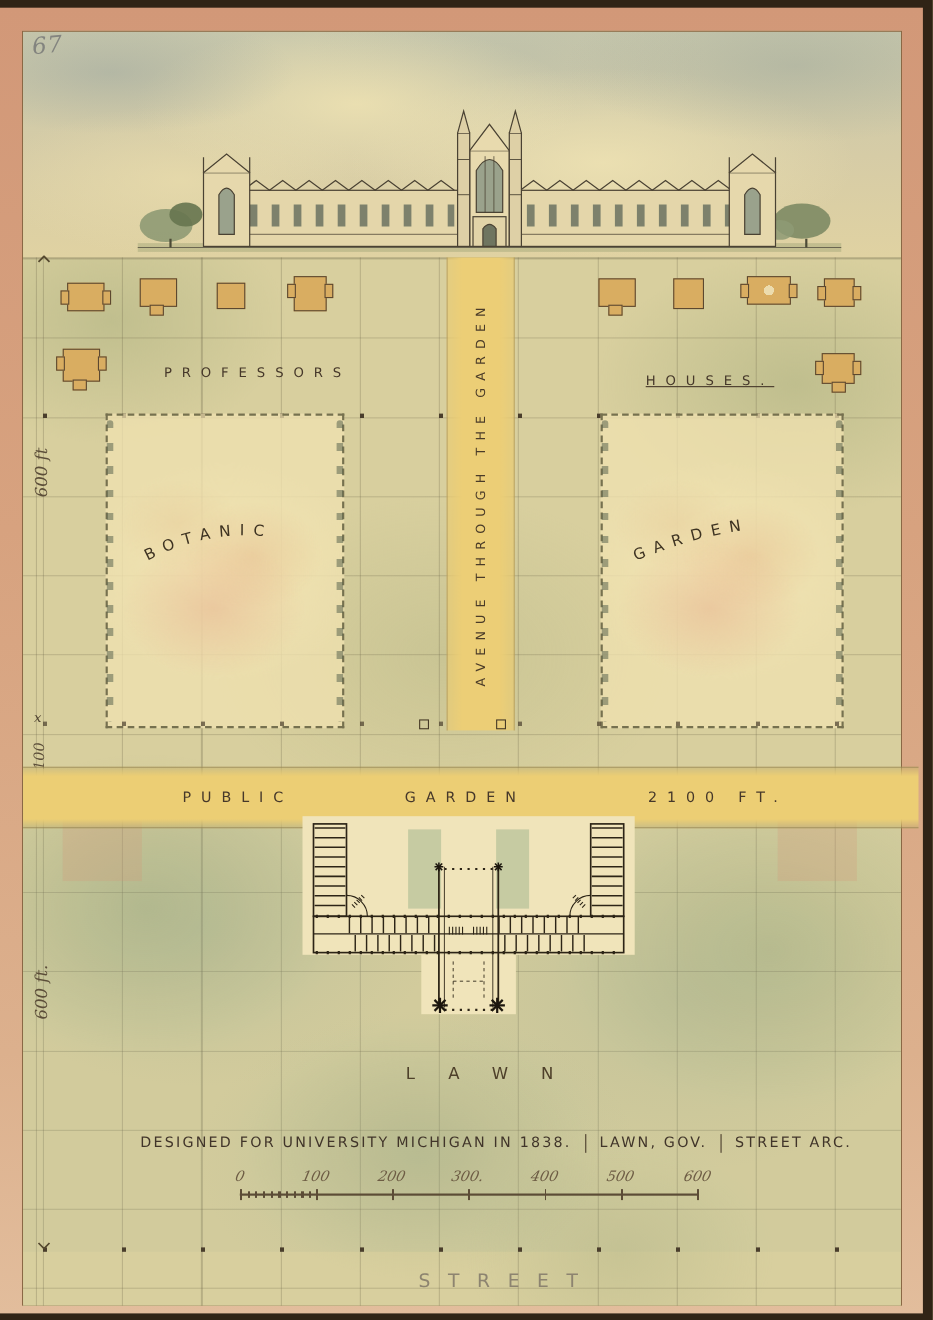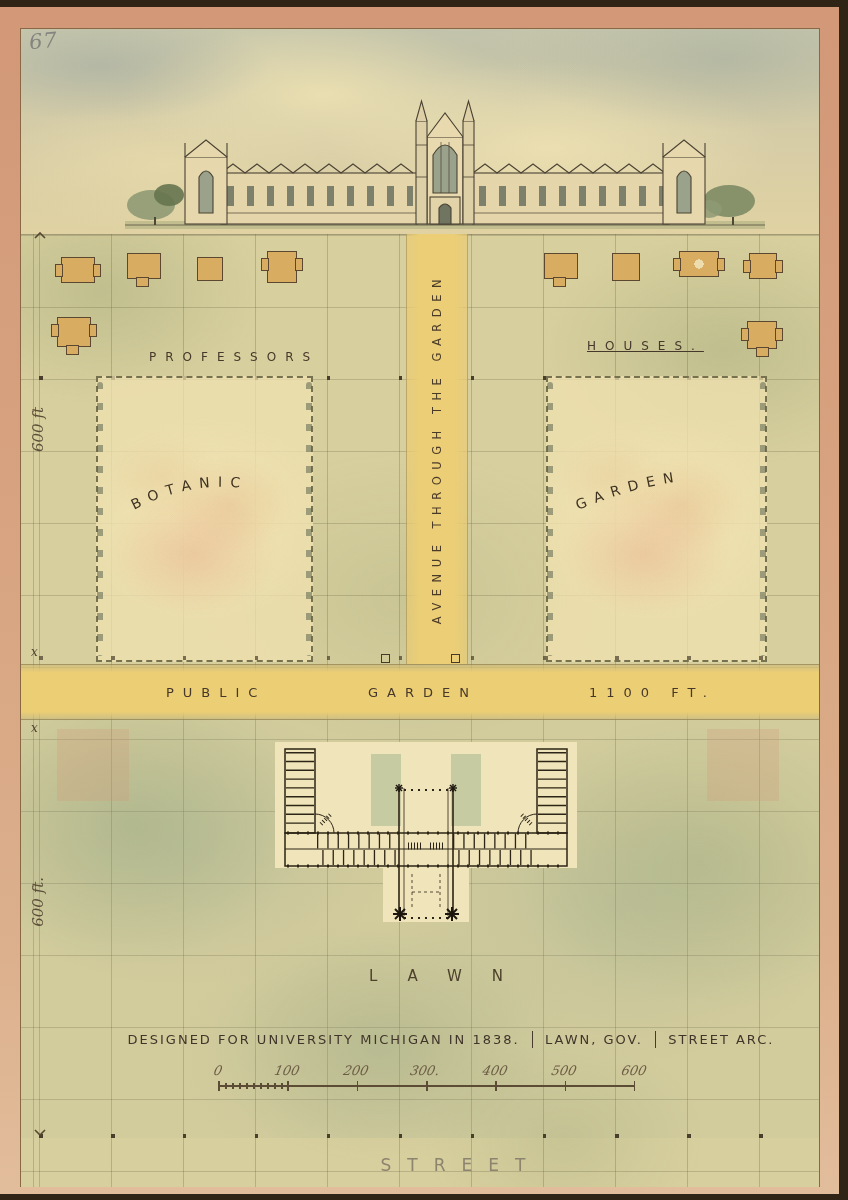--- a/index.html
+++ b/index.html
@@ -100,23 +100,23 @@
   .avenue-v{
     position:absolute;left:385px;top:205px;width:60px;height:430px;
     background:linear-gradient(90deg,rgba(234,203,112,.65),#ecce76 22%,#ecce76 78%,rgba(234,203,112,.65));
     border-left:1px solid rgba(140,120,70,.45);border-right:1px solid rgba(140,120,70,.45);
     display:flex;align-items:center;justify-content:center;
   }
   .avenue-v span{
     color:#4a3b28;font-size:11.5px;letter-spacing:6.5px;white-space:nowrap;
   }
   .avenue-h{
-    position:absolute;left:0;top:635px;width:798px;height:54px;
+    position:absolute;left:0;top:668px;width:798px;height:54px;
     background:linear-gradient(180deg,rgba(200,180,110,.55) 0,#ecce74 14%,#ecce74 86%,rgba(200,180,110,.5) 100%);
-    border-top:1px solid rgba(120,104,62,.5);border-bottom:1px solid rgba(120,104,62,.5);
+    border-top:1px solid rgba(120,104,62,.5);border-bottom:1px solid rgba(120,104,62,.5);padding-left:16px;
   }
   .avenue-h .block-label{top:20px;font-size:13px;}
   .gate-square{
     position:absolute;width:7px;height:7px;border:1.6px solid #463a26;background:transparent;
   }
   
   .garden-plot{
     position:absolute;top:347px;height:282px;
     border:2px dashed #76714f;
     background:
@@ -275,21 +275,21 @@
   <div class="house wings court" style="left:658px;top:222px;width:40px;">
       <span class="wr"></span>
     </div>
   <div class="house wings" style="left:728px;top:224px;width:28px;">
       <span class="wr"></span>
     </div>
   <div class="house stub wings" style="left:726px;top:292px;height:28px;">
       <span class="wr"></span>
     </div>
 
-  <div class="block-label" style="left:128px;top:303px;margin-top:18px;">PROFESSORS</div>
+  <div class="block-label" style="left:128px;top:303px;">PROFESSORS</div>
   <div class="block-label" style="left:566px;top:310px;text-decoration:underline;">HOUSES.</div>
 
   <div class="dots-row" style="left:18px;top:347px;width:744px;"></div>
 
   <div class="garden-plot" style="left:75px;width:213px;">
     <div class="edge l"></div>
     <div class="edge r"></div>
     <svg width="213" height="90" viewBox="0 0 213 90">
       <defs>
           <path id="arcB" d="M36,72 Q106,34 184,58" fill="none"></path>
@@ -317,21 +317,21 @@
 
   <div class="dim-label vtext" style="left:8px;top:378px;">600 ft</div>
   <div class="xmark" style="left:10px;top:616px;">x</div>
   <div class="dim-label vtext" style="left:8px;top:646px;font-size:13px;">100</div>
   <div class="xmark" style="left:10px;top:692px;">x</div>
   <div class="dim-label vtext" style="left:8px;top:848px;">600 ft.</div>
 
   <div class="avenue-h">
     <div class="block-label" style="left:145px;">PUBLIC</div>
     <div class="block-label" style="left:347px;">GARDEN</div>
-    <div class="block-label" style="left:568px;">1100 FT.</div>
+    <div class="block-label" style="left:568px;">2100 FT.</div>
   </div>
 
   <svg class="floorplan" width="310" height="192" viewBox="0 0 310 192">
     <rect x="4" y="8" width="302" height="126" fill="#f0e4ba"></rect>
     <rect x="100" y="20" width="30" height="72" fill="#c6cba2"></rect>
     <rect x="180" y="20" width="30" height="72" fill="#c6cba2"></rect>
     <rect x="112" y="134" width="86" height="54" fill="#f0e4ba"></rect>
     <g stroke="#2c2416" fill="none">
 
       <line x1="29" y1="18" x2="29" y2="94" stroke-width="28" stroke-dasharray="1.4 7.4"></line>

